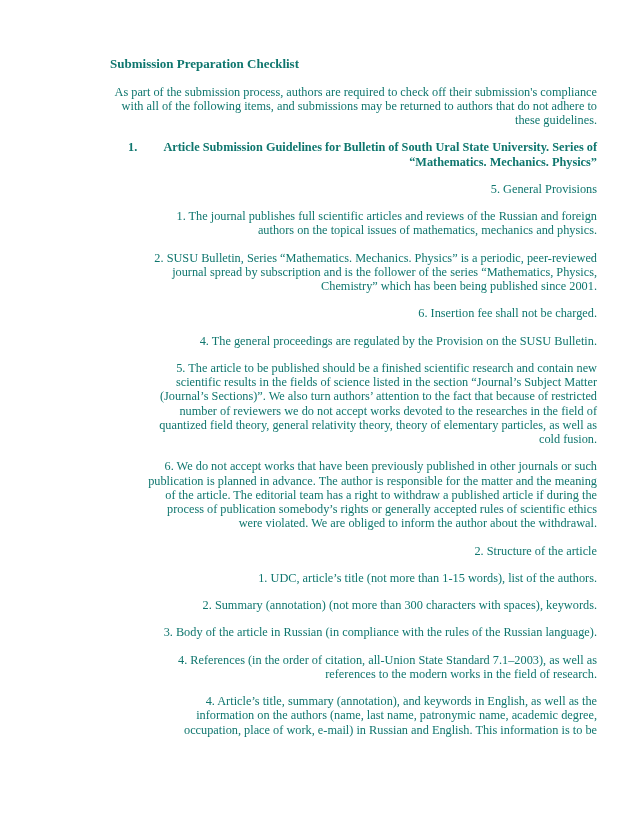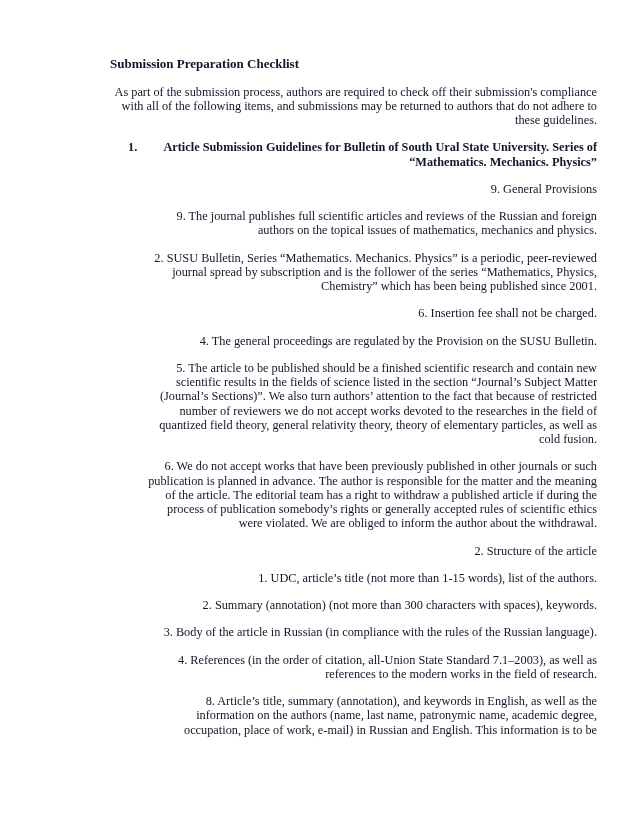--- a/index.html
+++ b/index.html
@@ -10,21 +10,21 @@
   .page {
     position: relative;
     width: 634px;
     height: 820px;
     background: #ffffff;
     box-sizing: border-box;
     padding: 56px 37px 0 110px;
     font-family: "Liberation Serif", "DejaVu Serif", serif;
     font-size: 12.3px;
     line-height: 1.16;
-    color: #0f172a;
+    color: #0f766e;
     overflow: hidden;
   }
   .page h1 {
     font-size: 13px;
     font-weight: bold;
     margin: 0 0 13px 0;
     line-height: 1.2;
   }
   .page p {
     margin: 0 0 13px 0;
@@ -54,29 +54,29 @@
 <div class="page">
 
   <h1>Submission Preparation Checklist</h1>
 
   <p>As part of the submission process, authors are required to check off their submission's compliance with all of the following items, and submissions may be returned to authors that do not adhere to these guidelines.</p>
 
   <div class="checklist-item">
     <span class="num">1.</span>
     <div class="item-body">
       <p class="item-heading">Article Submission Guidelines for Bulletin of South Ural State University. Series of “Mathematics. Mechanics. Physics”</p>
-      <p>9. General Provisions</p>
-      <p>9. The journal publishes full scientific articles and reviews of the Russian and foreign authors on the topical issues of mathematics, mechanics and physics.</p>
+      <p>5. General Provisions</p>
+      <p>1. The journal publishes full scientific articles and reviews of the Russian and foreign authors on the topical issues of mathematics, mechanics and physics.</p>
       <p>2. SUSU Bulletin, Series “Mathematics. Mechanics. Physics” is a periodic, peer-reviewed journal spread by subscription and is the follower of the series “Mathematics, Physics, Chemistry” which has been being published since 2001.</p>
       <p>6. Insertion fee shall not be charged.</p>
       <p>4. The general proceedings are regulated by the Provision on the SUSU Bulletin.</p>
       <p>5. The article to be published should be a finished scientific research and contain new scientific results in the fields of science listed in the section “Journal’s Subject Matter (Journal’s Sections)”. We also turn authors’ attention to the fact that because of restricted number of reviewers we do not accept works devoted to the researches in the field of quantized field theory, general relativity theory, theory of elementary particles, as well as cold fusion.</p>
       <p>6. We do not accept works that have been previously published in other journals or such publication is planned in advance. The author is responsible for the matter and the meaning of the article. The editorial team has a right to withdraw a published article if during the process of publication somebody’s rights or generally accepted rules of scientific ethics were violated. We are obliged to inform the author about the withdrawal.</p>
       <p>2. Structure of the article</p>
       <p>1. UDC, article’s title (not more than 1-15 words), list of the authors.</p>
       <p>2. Summary (annotation) (not more than 300 characters with spaces), keywords.</p>
       <p>3. Body of the article in Russian (in compliance with the rules of the Russian language).</p>
       <p>4. References (in the order of citation, all-Union State Standard 7.1–2003), as well as references to the modern works in the field of research.</p>
-      <p>8. Article’s title, summary (annotation), and keywords in English, as well as the information on the authors (name, last name, patronymic name, academic degree, occupation, place of work, e-mail) in Russian and English. This information is to be</p>
+      <p>4. Article’s title, summary (annotation), and keywords in English, as well as the information on the authors (name, last name, patronymic name, academic degree, occupation, place of work, e-mail) in Russian and English. This information is to be</p>
     </div>
   </div>
 
 </div>
 
 </body></html>

